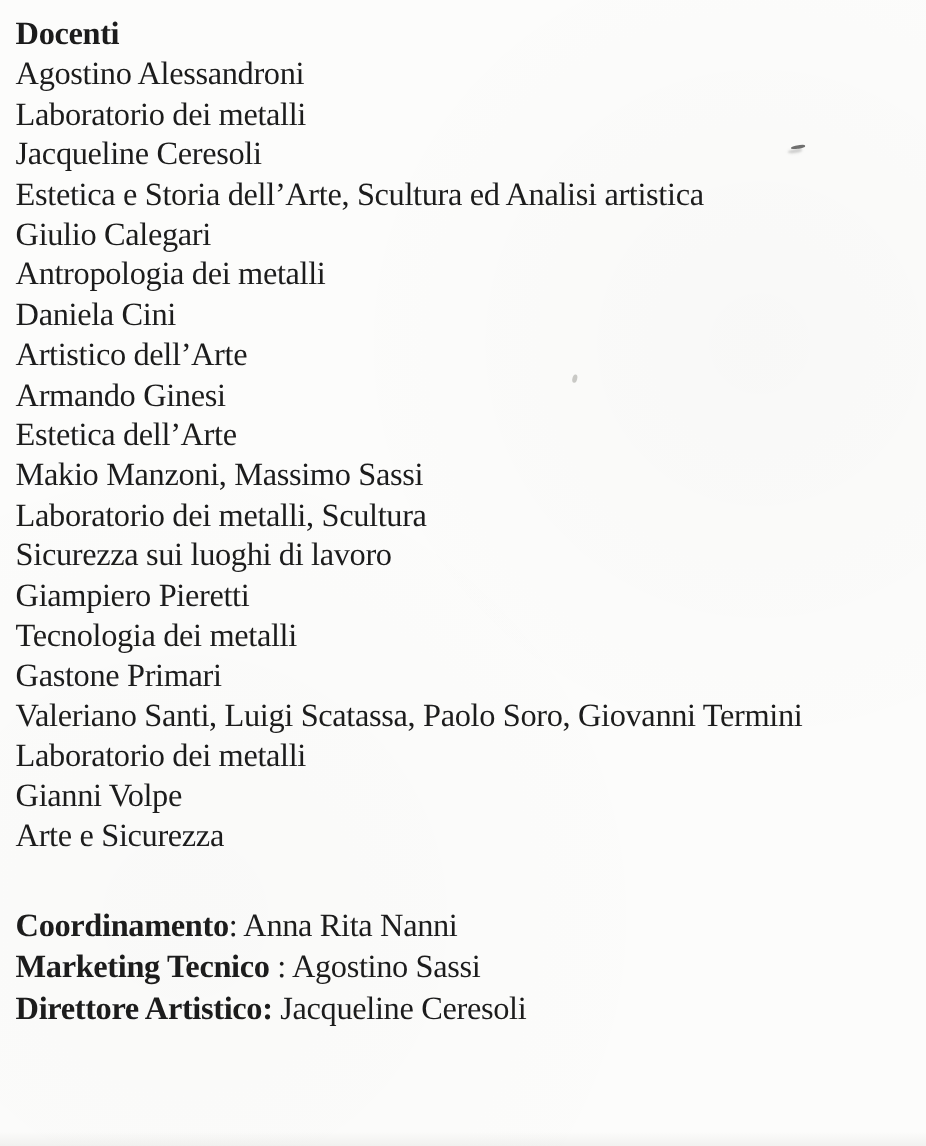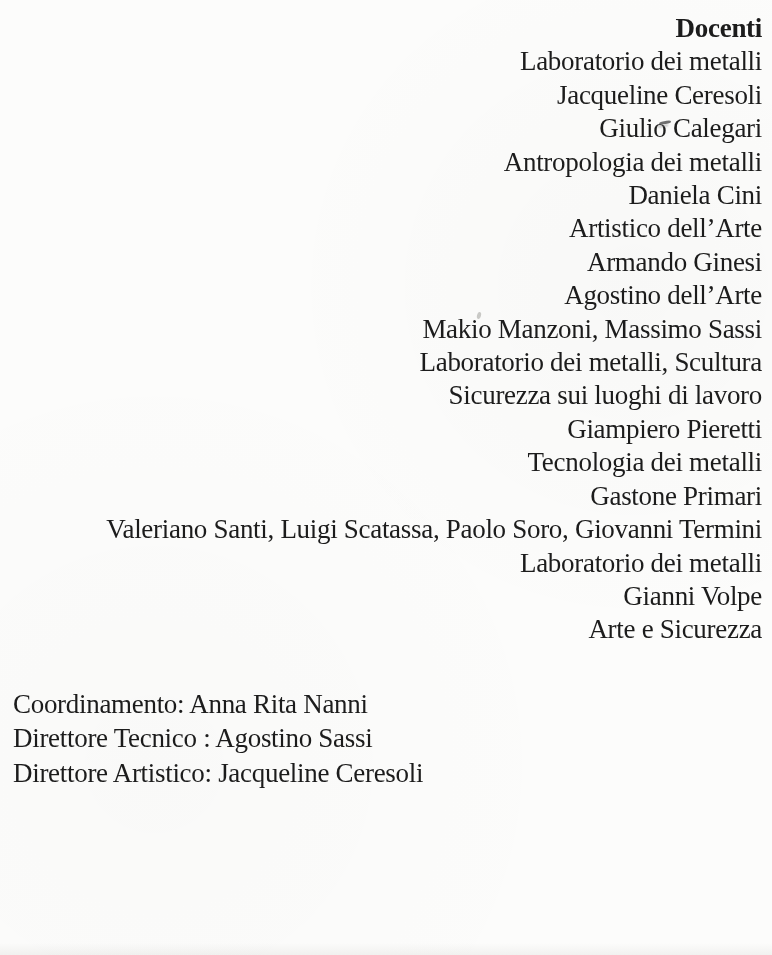--- a/index.html
+++ b/index.html
@@ -22,32 +22,31 @@
   }
   .page {
     position: absolute;
     top: 12px; left: 13px; right: 10px;
   }
   .line {
     font-size: 27px;
     line-height: 33.4px;
     letter-spacing: -0.3px;
     white-space: nowrap;
-    text-align: right;
   }
   .heading { font-weight: bold; }
   .subject { }
   .staff-block { margin-top: 40px; }
   .staff-line {
     font-size: 27px;
     line-height: 34.5px;
     letter-spacing: -0.3px;
     white-space: nowrap;
   }
-  .staff-label { font-weight: normal; }
+  .staff-label { font-weight: bold; }
   .speck {
     position: absolute;
     border-radius: 50%;
     pointer-events: none;
   }
   .speck-1 {
     left: 659px; top: 121px;
     width: 12px; height: 3px;
     background: #6f6f6f;
     border-radius: 60% 40% 50% 50%;
@@ -68,51 +67,53 @@
     pointer-events: none;
   }
 </style>
 </head>
 <body>
 
 <div class="page">
 
   <div class="line heading">Docenti</div>
 
+  <div class="line">Agostino Alessandroni</div>
   <div class="line subject">Laboratorio dei metalli</div>
 
   <div class="line">Jacqueline Ceresoli</div>
+  <div class="line subject">Estetica e Storia dell’Arte, Scultura ed Analisi artistica</div>
 
   <div class="line">Giulio Calegari</div>
   <div class="line subject">Antropologia dei metalli</div>
 
   <div class="line">Daniela Cini</div>
   <div class="line subject">Artistico dell’Arte</div>
 
   <div class="line">Armando Ginesi</div>
-  <div class="line subject">Agostino dell’Arte</div>
+  <div class="line subject">Estetica dell’Arte</div>
 
   <div class="line">Makio Manzoni, Massimo Sassi</div>
   <div class="line subject">Laboratorio dei metalli, Scultura</div>
 
   <div class="line subject">Sicurezza sui luoghi di lavoro</div>
   <div class="line">Giampiero Pieretti</div>
 
   <div class="line subject">Tecnologia dei metalli</div>
   <div class="line">Gastone Primari</div>
 
   <div class="line">Valeriano Santi, Luigi Scatassa, Paolo Soro, Giovanni Termini</div>
   <div class="line subject">Laboratorio dei metalli</div>
 
   <div class="line">Gianni Volpe</div>
   <div class="line subject">Arte e Sicurezza</div>
 
   <div class="staff-block">
     <div class="staff-line"><span class="staff-label">Coordinamento</span><span class="staff-sep">: </span><span class="staff-value">Anna Rita Nanni</span></div>
-    <div class="staff-line"><span class="staff-label">Direttore Tecnico</span><span class="staff-sep"> : </span><span class="staff-value">Agostino Sassi</span></div>
+    <div class="staff-line"><span class="staff-label">Marketing Tecnico</span><span class="staff-sep"> : </span><span class="staff-value">Agostino Sassi</span></div>
     <div class="staff-line"><span class="staff-label">Direttore Artistico:</span><span class="staff-sep"> </span><span class="staff-value">Jacqueline Ceresoli</span></div>
   </div>
 
 </div>
 
 <div class="speck speck-1"></div>
 <div class="speck speck-2"></div>
 <div class="bottom-edge"></div>
 
 </body></html>

